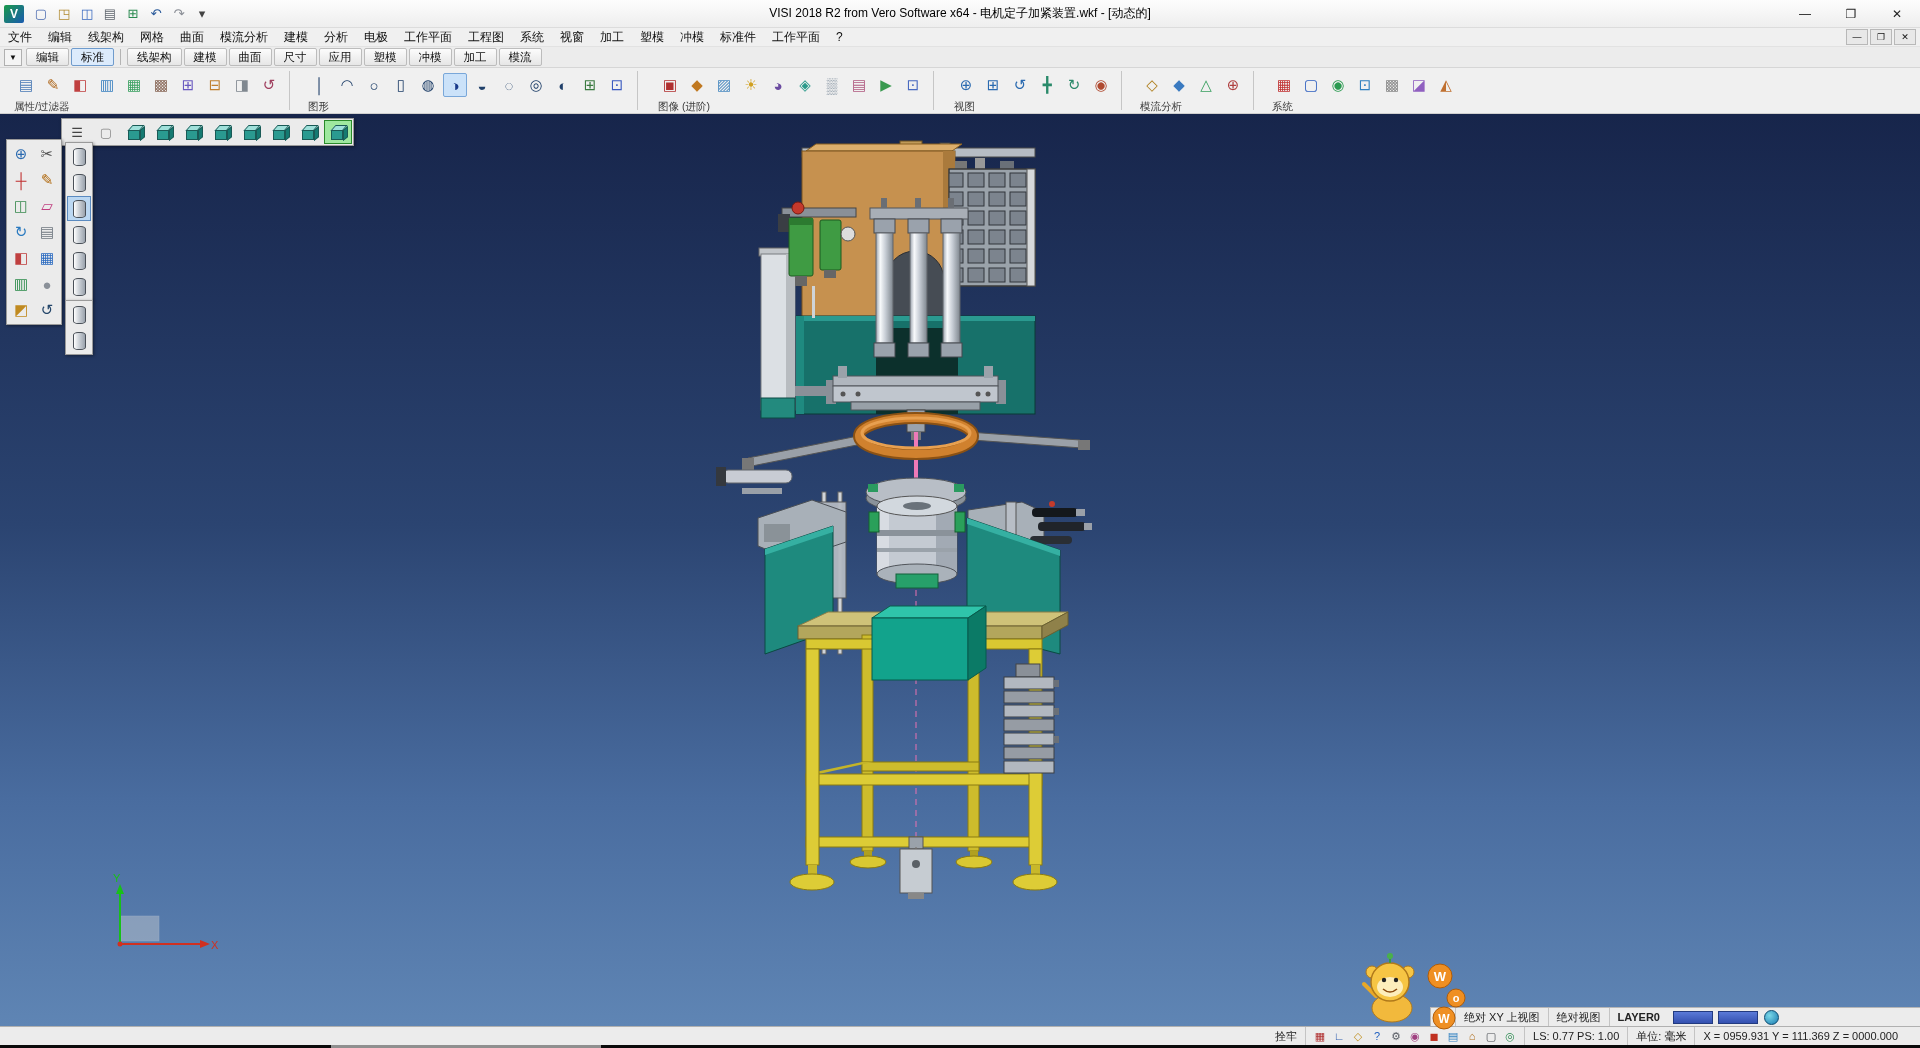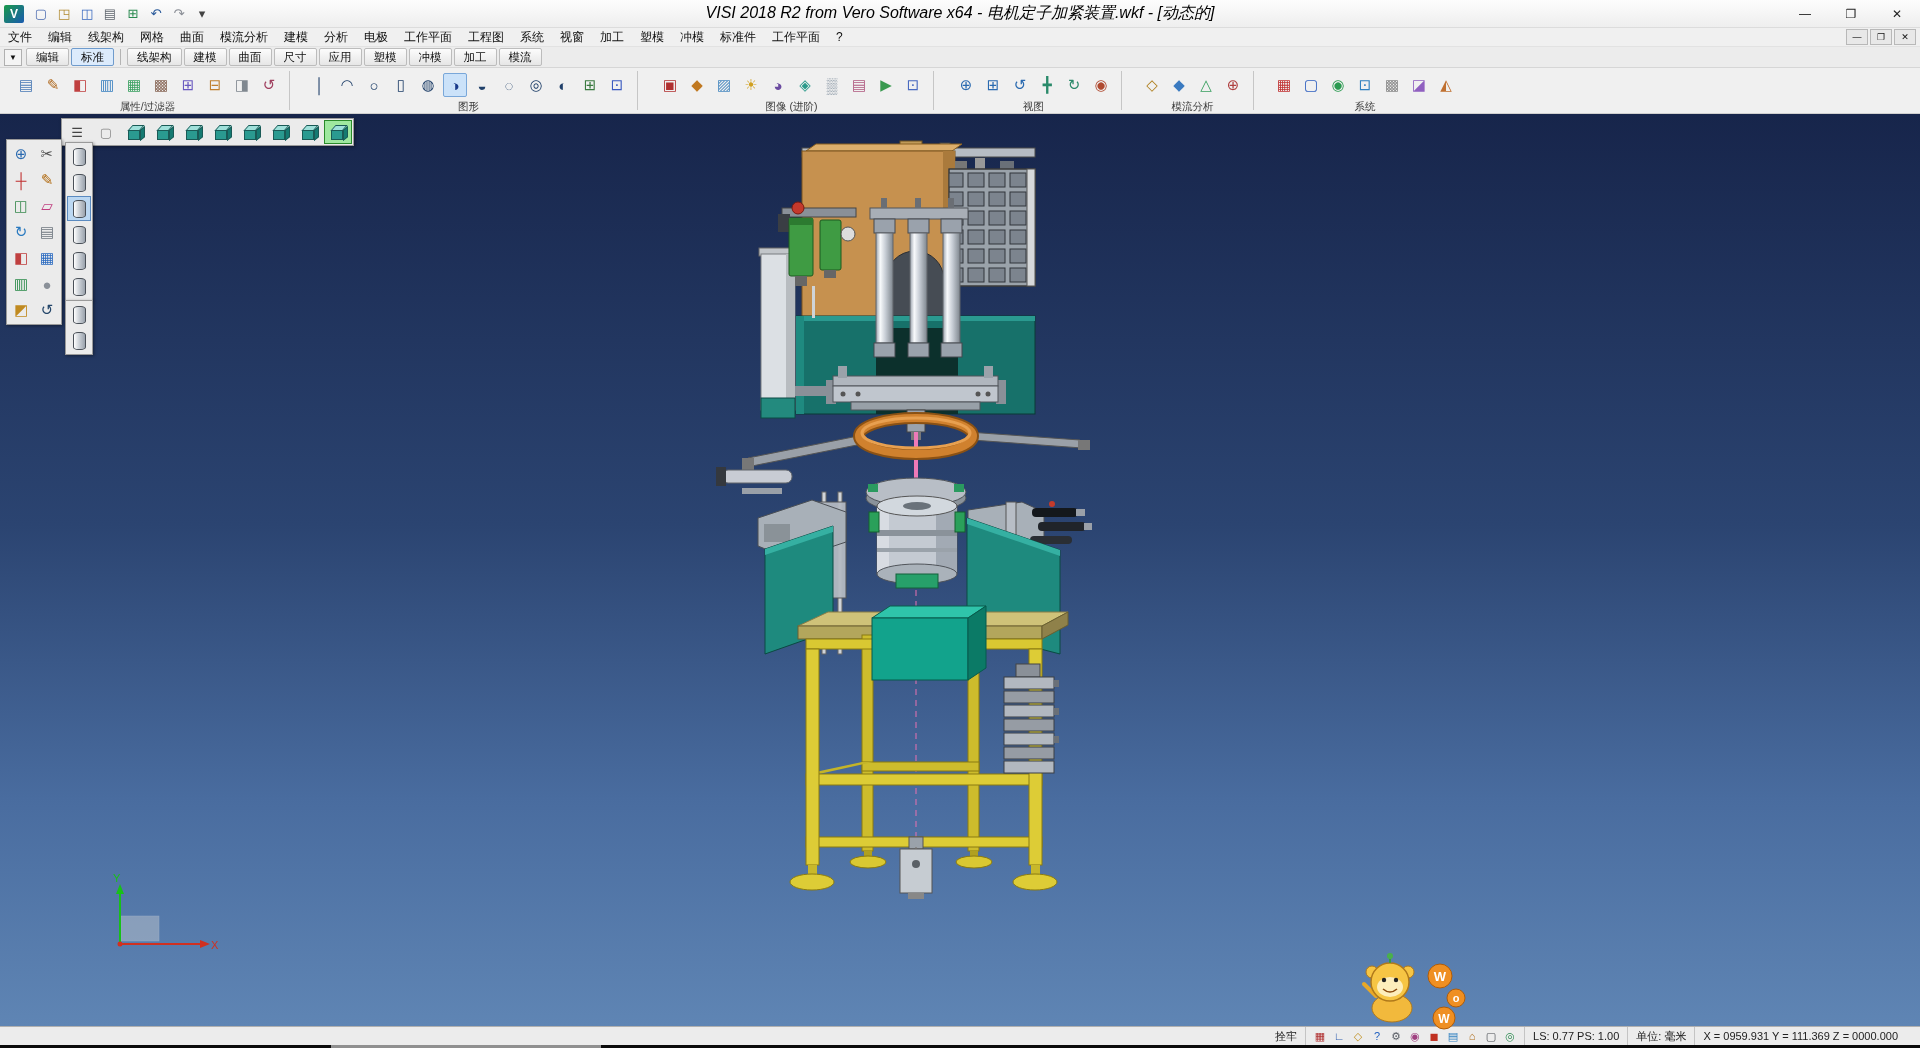--- a/index.html
+++ b/index.html
@@ -3,21 +3,21 @@
 <meta charset="utf-8">
 <style>
   html,body{margin:0;padding:0;width:1920px;height:1048px;overflow:hidden;
     font-family:"Liberation Sans","DejaVu Sans",sans-serif;font-size:12px;background:#f0f0f0;color:#111;}
   .titlebar{height:27px;display:flex;align-items:center;background:linear-gradient(#fdfdfd,#eeeeee);
     border-bottom:1px solid #dcdcdc;position:relative;}
   .applogo{width:20px;height:18px;margin-left:4px;background:linear-gradient(135deg,#1a9a4a,#1a5ab0);
     color:#fff;font-weight:bold;font-size:12px;display:flex;align-items:center;justify-content:center;border-radius:2px;}
   .qat{display:flex;gap:1px;margin-left:6px;}
   .qicon{width:22px;height:20px;display:flex;align-items:center;justify-content:center;font-size:13px;border-radius:2px;}
-  .title{position:absolute;left:50%;transform:translateX(-50%);white-space:nowrap;font-size:16px;color:#000;font-style:italic;}
+  .title{position:absolute;left:50%;transform:translateX(-50%);white-space:nowrap;font-size:12px;color:#000;}
   .wincontrols{margin-left:auto;display:flex;height:100%;}
   .winbtn{width:46px;height:100%;display:flex;align-items:center;justify-content:center;font-size:12px;color:#222;}
   .menubar{height:18px;display:flex;align-items:center;background:#f0f0f0;border-bottom:1px solid #e2e2e2;}
   .mitem{padding:0 8px;height:100%;display:flex;align-items:center;cursor:default;}
   .mdicontrols{margin-left:auto;display:flex;gap:2px;padding-right:4px;}
   .mdibtn{width:20px;height:14px;display:flex;align-items:center;justify-content:center;font-size:9px;
     border:1px solid #b8b8b8;background:#e8e8e8;}
   .tabbar{height:20px;display:flex;align-items:center;background:#ececec;border-bottom:1px solid #d6d6d6;padding-left:4px;}
   .tabdrop{width:16px;height:15px;display:flex;align-items:center;justify-content:center;font-size:8px;
     border:1px solid #b0b0b0;background:#f4f4f4;margin-right:3px;}
@@ -25,21 +25,21 @@
   .tab{padding:0 9px;height:16px;display:flex;align-items:center;margin:0 1px;font-size:11.5px;
     border:1px solid #bcbcbc;background:linear-gradient(#fcfcfc,#e6e6e6);border-radius:2px;}
   .tab.active{background:#dcebfc;border-color:#6f9bcc;}
   .tabdiv{width:1px;height:16px;background:#b4b4b4;margin:0 5px;}
   .ribbon{height:45px;display:flex;background:#f0f0f0;border-bottom:1px solid #cfcfcf;}
   .rgroup{display:flex;flex-direction:column;}
   .ricons{display:flex;gap:3px;align-items:center;height:30px;padding-top:2px;}
   .ricon{width:22px;height:22px;display:flex;align-items:center;justify-content:center;font-size:15px;
     border:1px solid transparent;border-radius:2px;}
   .ricon.active{background:#cbe2f9;border-color:#79a7d9;}
-  .rlabel{text-align:center;font-size:10.5px;color:#3c3c3c;height:13px;line-height:13px;}
+  .rlabel{text-align:left;font-size:10.5px;color:#3c3c3c;height:13px;line-height:13px;}
   .rsep{width:1px;background:#c6c6c6;margin:3px 8px;}
   .g1{margin-left:14px}.g2{margin-left:10px}.g3{margin-left:12px}.g4{margin-left:12px}.g5{margin-left:10px}.g6{margin-left:10px}
   .viewport{position:relative;height:912px;overflow:hidden;
     background:linear-gradient(180deg,#17254b 0%,#2b4471 45%,#496c9f 75%,#5f85b4 100%);}
   .viewport > svg.scene{position:absolute;left:0;top:0;}
   svg text{font-family:"Liberation Sans","DejaVu Sans",sans-serif;}
   .floatbar{position:absolute;background:#ebebeb;border:1px solid #9a9a9a;box-shadow:1px 1px 3px rgba(0,0,0,.4);}
   .cubebar{left:61px;top:4px;display:flex;padding:1px;gap:1px;}
   .cicon{width:26px;height:22px;display:flex;align-items:center;justify-content:center;font-size:13px;border:1px solid transparent;}
   .cicon.active{background:#9fe89f;border-color:#2a8a2a;}
@@ -548,20 +548,29 @@
     </div>
   <div class="floatbar p3">
       <div class="cylicon">
         <span class="cylshape"></span>
       </div>
       <div class="cylicon">
         <span class="cylshape"></span>
       </div>
     </div>
 
+  <div class="statusrow1">
+    <span class="mag"></span>
+    <span class="sseg">绝对 XY 上视图</span>
+    <span class="sseg">绝对视图</span>
+    <span class="sseg strong">LAYER0</span>
+    <span class="bluebar"></span>
+    <span class="bluebar"></span>
+    <span class="globe"></span>
+  </div>
 </div>
 
 <div class="statusbar">
   <span class="sseg">拴牢</span>
   <span class="sicons">
       <span class="sicon" style="color: rgb(176, 48, 48);">▦</span>
       <span class="sicon" style="color: rgb(48, 96, 176);">∟</span>
       <span class="sicon" style="color: rgb(192, 144, 32);">◇</span>
       <span class="sicon" style="color: rgb(32, 96, 192);">?</span>
       <span class="sicon" style="color: rgb(90, 94, 102);">⚙</span>

